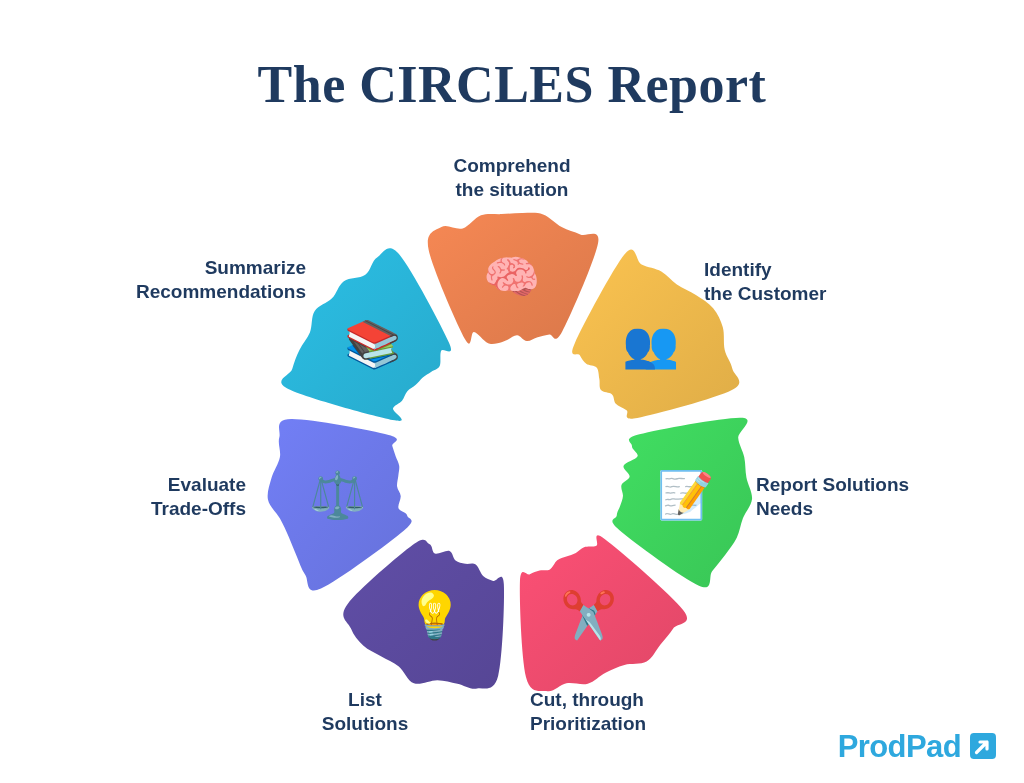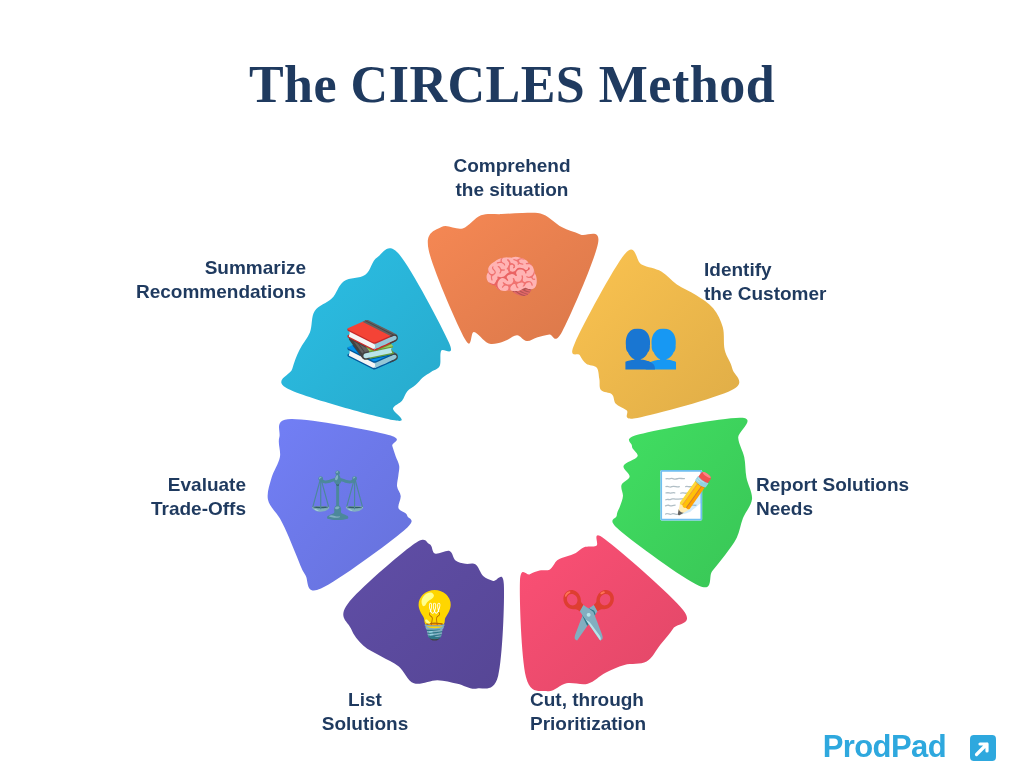--- a/index.html
+++ b/index.html
@@ -78,38 +78,38 @@
   .lab-list       { left: 242px; top: 688px; width: 246px; text-align: center; }
   .lab-evaluate   { left: 10px;  top: 473px; width: 236px; text-align: right; }
   .lab-summarize  { left: 28px;  top: 256px; width: 278px; text-align: right; }
 
   
   #logo {
     position: absolute;
     right: 24px;
     bottom: 18px;
     display: flex;
-    align-items: flex-end;
-    gap: 20px;
+    align-items: flex-start;
+    gap: 5px;
   }
   #logo-text {
     font-family: "Liberation Sans", sans-serif;
     font-weight: bold;
     font-size: 31px;
     letter-spacing: -0.6px;
     color: #2EA8DE;
   }
   #logo-mark { display: block; }
 </style>
 </head>
 <body>
 
 <div id="page">
 
-  <div id="title">The CIRCLES Method</div>
+  <div id="title">The CIRCLES Report</div>
 
   <div id="ring">
     <svg id="ring-svg" viewBox="0 0 500 500">
         <defs>
           <linearGradient id="g-comprehend" x1="0" y1="0" x2="1" y2="1">
             <stop offset="0%" stop-color="rgb(246,136,84)"></stop>
             <stop offset="100%" stop-color="rgb(218,120,74)"></stop>
           </linearGradient>
           <linearGradient id="g-identify" x1="0" y1="0" x2="1" y2="1">
             <stop offset="0%" stop-color="rgb(251,195,80)"></stop>

